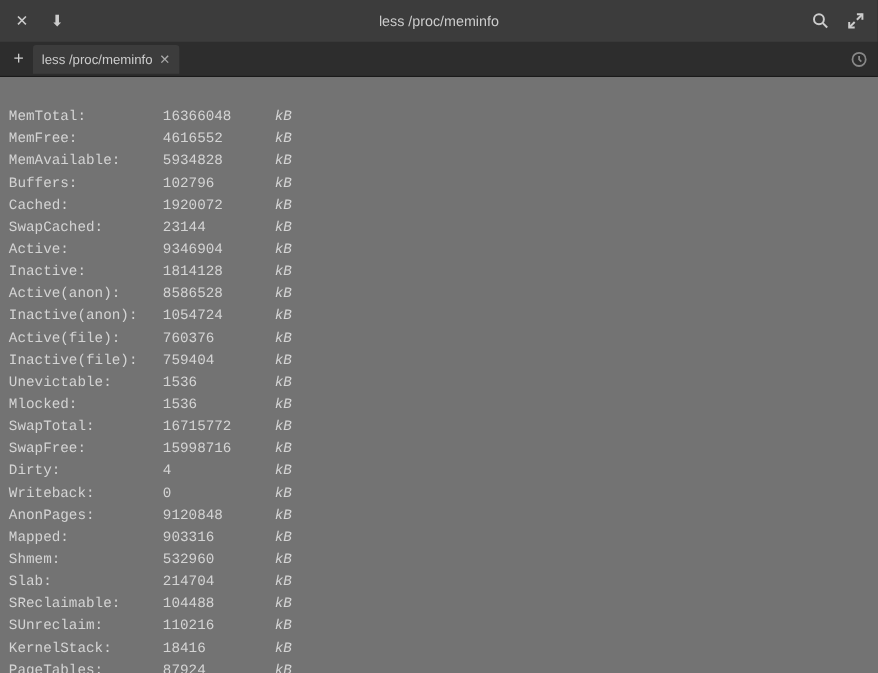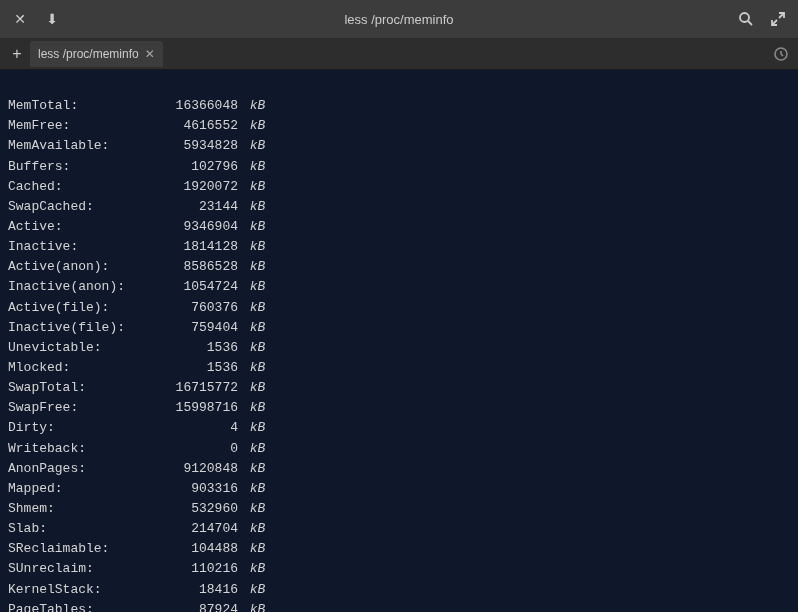--- a/index.html
+++ b/index.html
@@ -107,40 +107,40 @@
       cursor: pointer;
       width: 26px;
       height: 26px;
       display: flex;
       align-items: center;
       justify-content: center;
     }
 
     
     .content {
-      background: #0f172a;
+      background: #737373;
       color: #d4d4d4;
       font-family: 'Courier New', Courier, monospace;
       font-size: 13px;
       line-height: 1.55;
       padding: 6px 8px;
       height: calc(612px - 38px - 32px);
       overflow-y: auto;
       white-space: pre;
     }
     .mem-line {
       display: flex;
     }
     .mem-key {
       color: #d4d4d4;
       min-width: 140px;
     }
     .mem-val {
       color: #d4d4d4;
-      text-align: right;
+      text-align: left;
       min-width: 90px;
     }
     .mem-unit {
       color: #d4d4d4;
       padding-left: 4px;
       font-style: italic;
     }
   </style>
 </head>
 <body>

